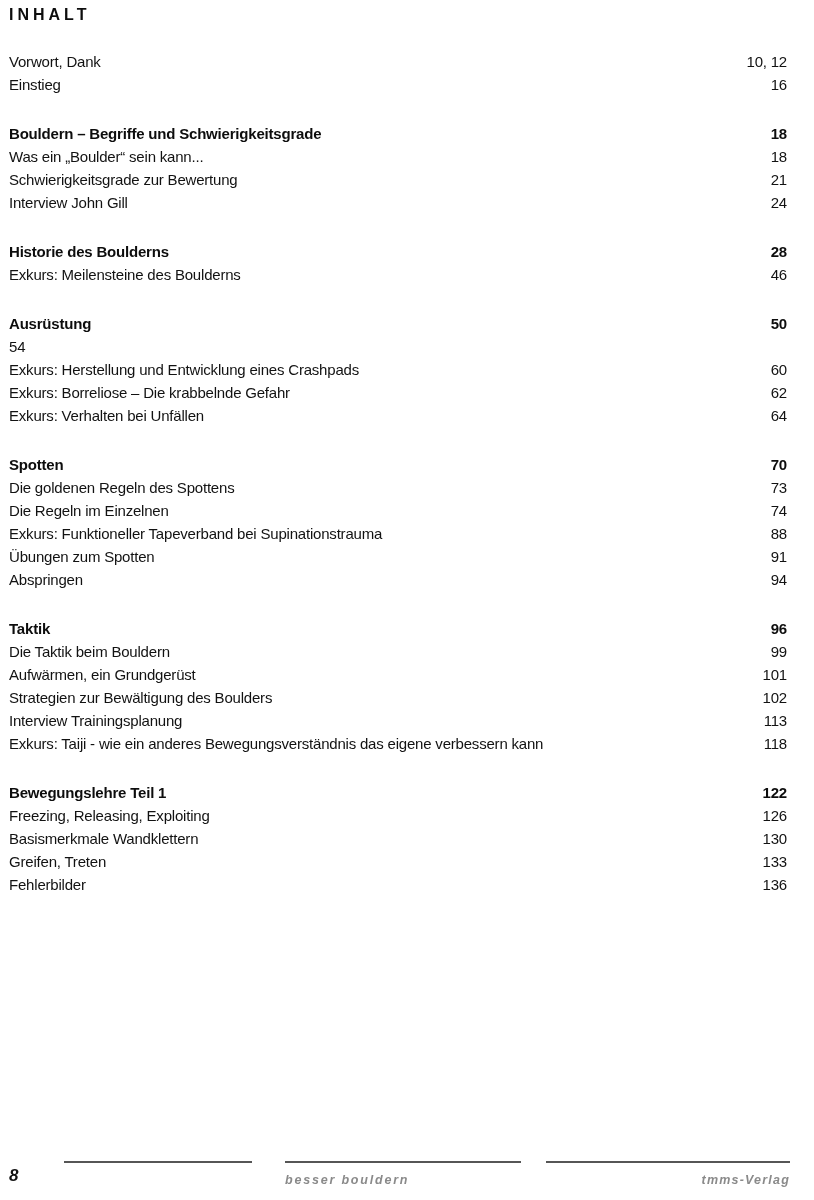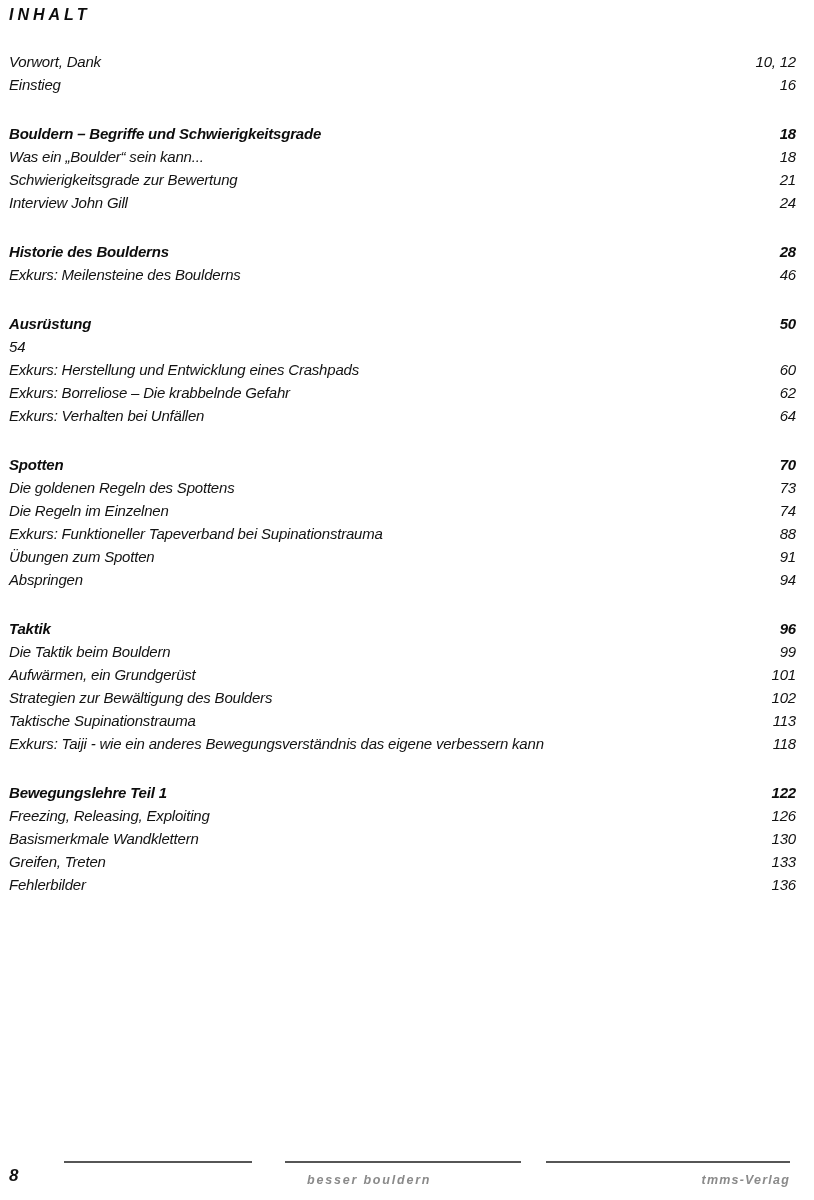--- a/index.html
+++ b/index.html
@@ -8,22 +8,21 @@
     height: 1200px;
     background: #ffffff;
   }
   body {
     font-family: "Liberation Sans", "DejaVu Sans", sans-serif;
     color: #121212;
     position: relative;
     overflow: hidden;
   }
   .content {
-    padding: 6px 18px 0 9px;
-    font-style: italic;
+    padding: 6px 27px 0 9px;
   }
   .page-title {
     font-size: 16px;
     line-height: 18px;
     font-weight: 800;
     letter-spacing: 4px;
     color: #0d0d0d;
     margin-bottom: 26px;
   }
   .toc-section + .toc-section {
@@ -78,21 +77,20 @@
     left: 9px;
     top: 12px;
     font-size: 17px;
     color: #111111;
     letter-spacing: 0.5px;
   }
   .footer-book-title {
     left: 285px;
     top: 16px;
     letter-spacing: 1.8px;
-    margin-left: 22px;
   }
   .footer-publisher {
     right: 24px;
     top: 16px;
     letter-spacing: 1.2px;
     margin-left: 8px;
   }
 </style>
 </head>
 <body>
@@ -196,21 +194,21 @@
         </div>
         <div class="row">
           <span class="label">Aufwärmen, ein Grundgerüst</span>
           <span class="pagenum">101</span>
         </div>
         <div class="row">
           <span class="label">Strategien zur Bewältigung des Boulders</span>
           <span class="pagenum">102</span>
         </div>
         <div class="row">
-          <span class="label">Taktische Supinationstrauma</span>
+          <span class="label">Interview Trainingsplanung</span>
           <span class="pagenum">113</span>
         </div>
         <div class="row">
           <span class="label">Exkurs: Taiji - wie ein anderes Bewegungsverständnis das eigene verbessern kann</span>
           <span class="pagenum">118</span>
         </div>
       </div>
       <div class="toc-section">
         <div class="row heading">
           <span class="label">Bewegungslehre Teil 1</span>

